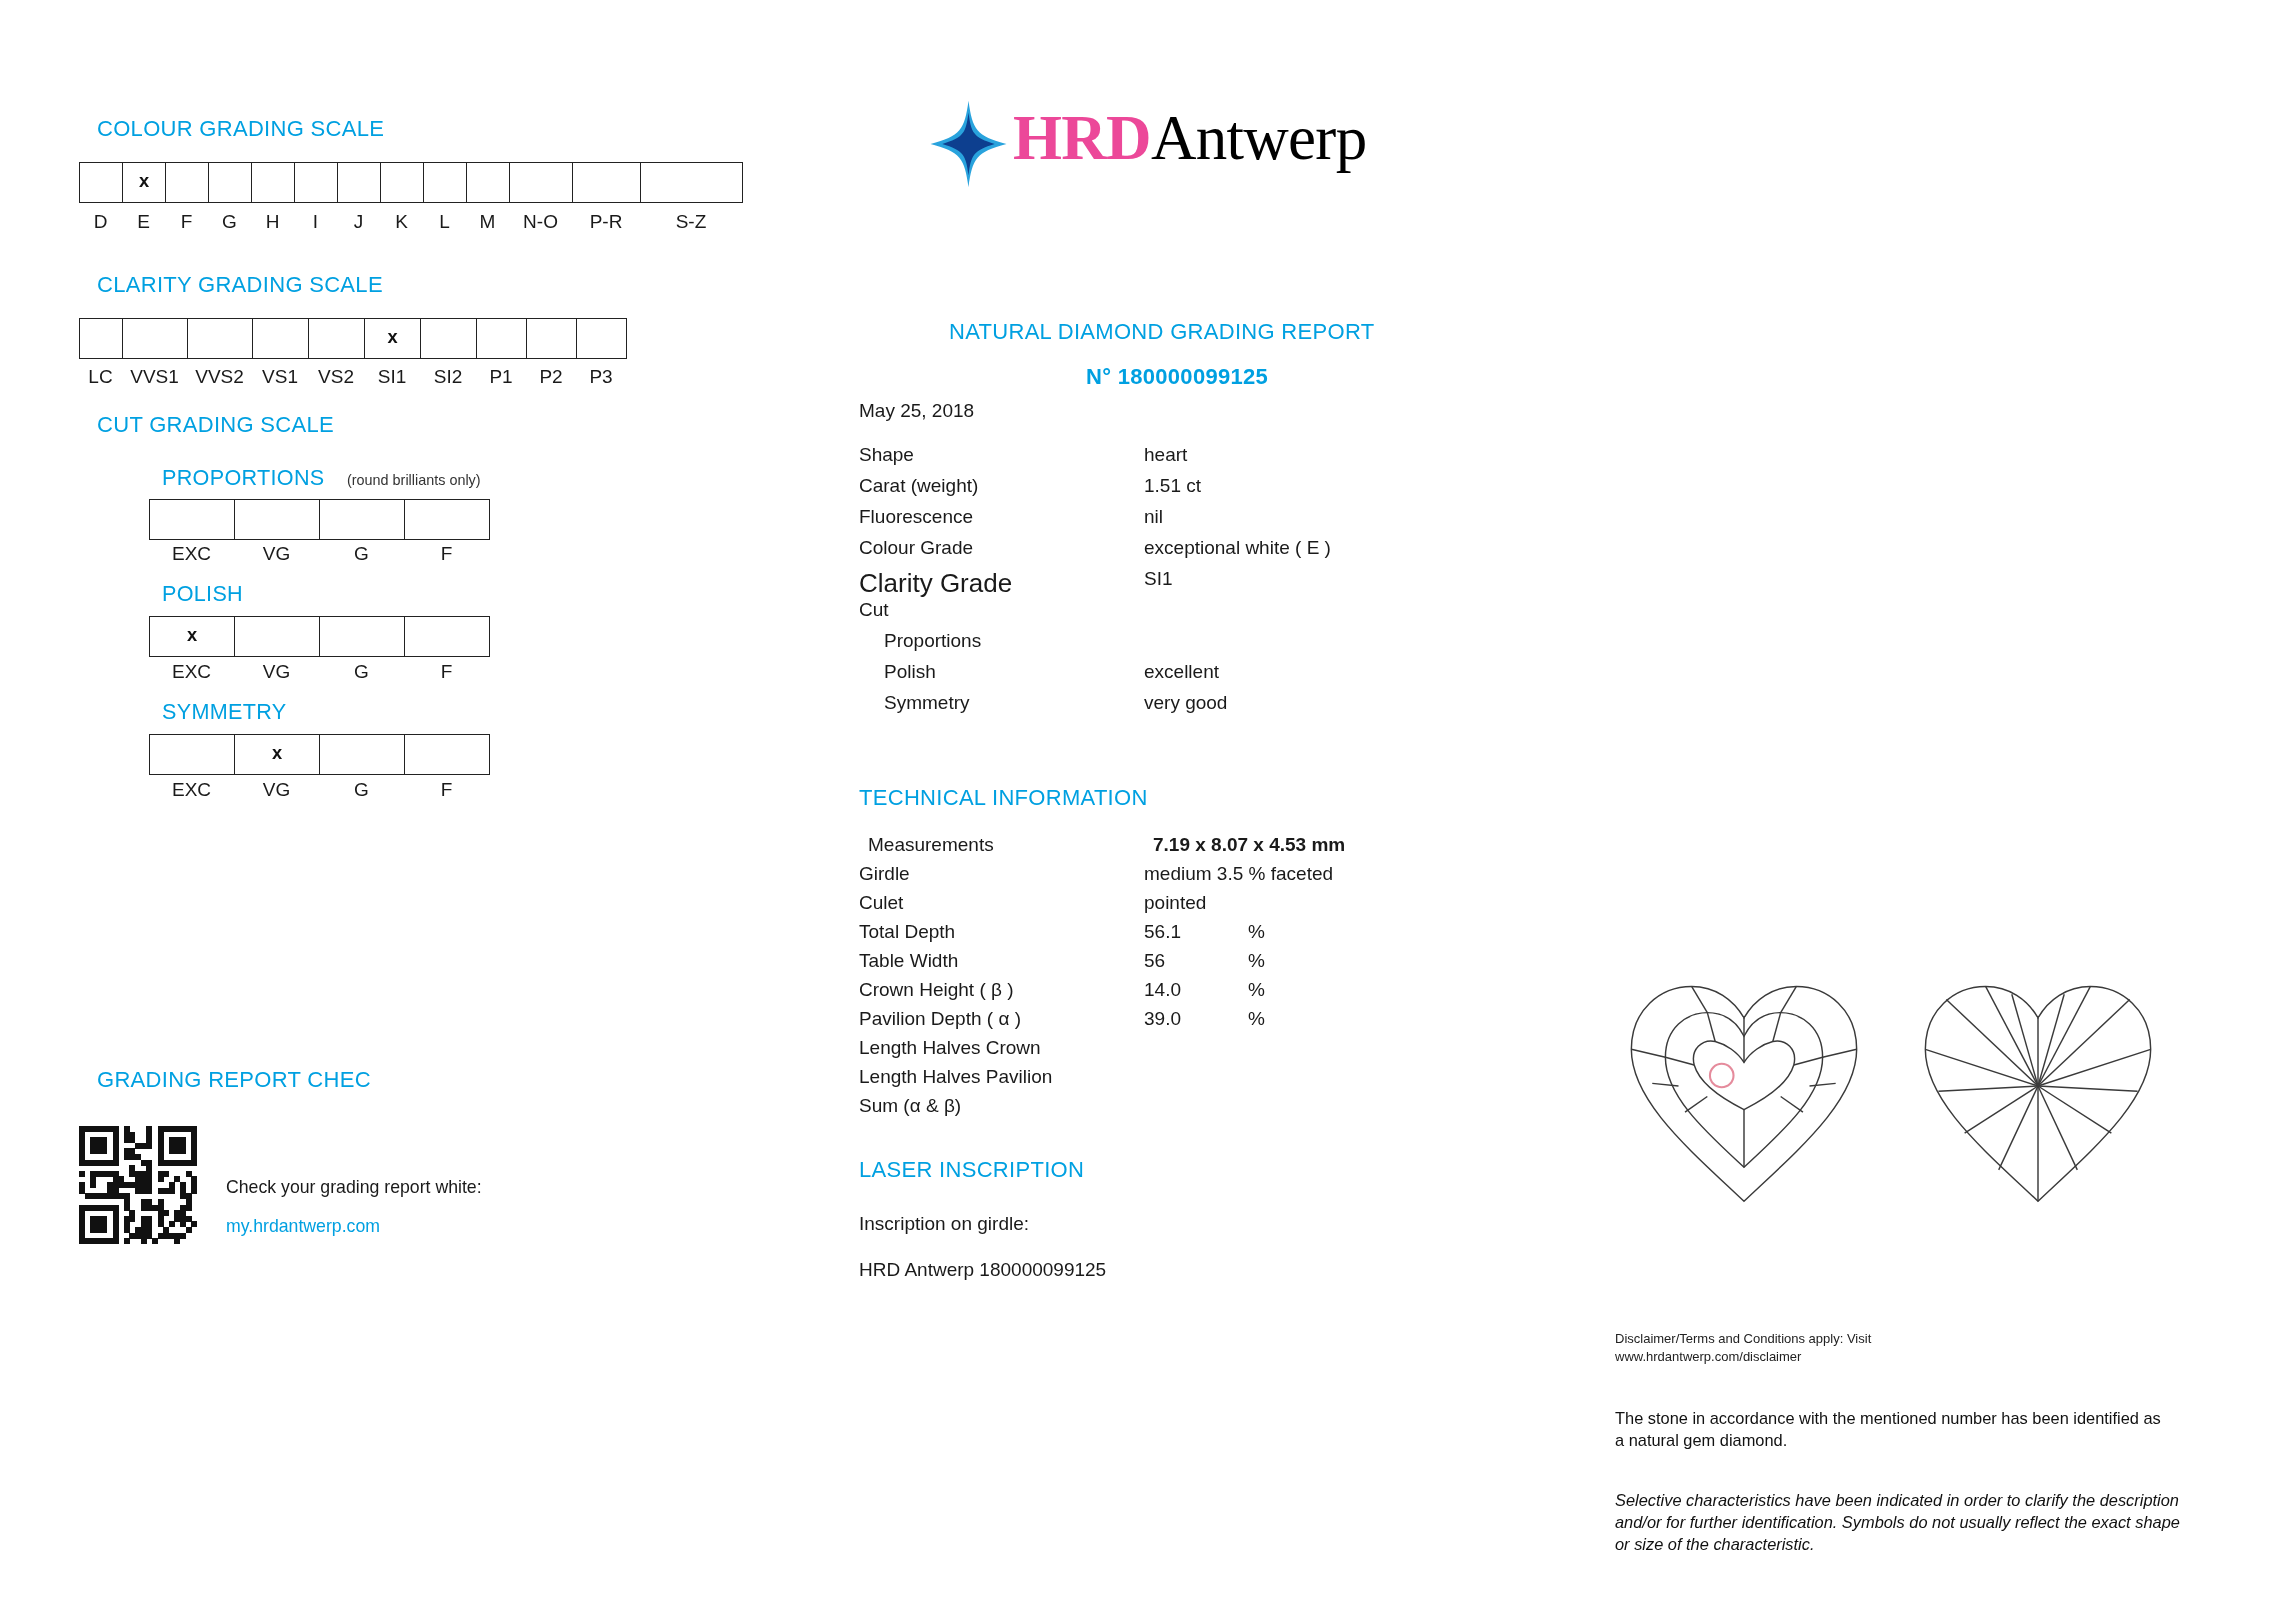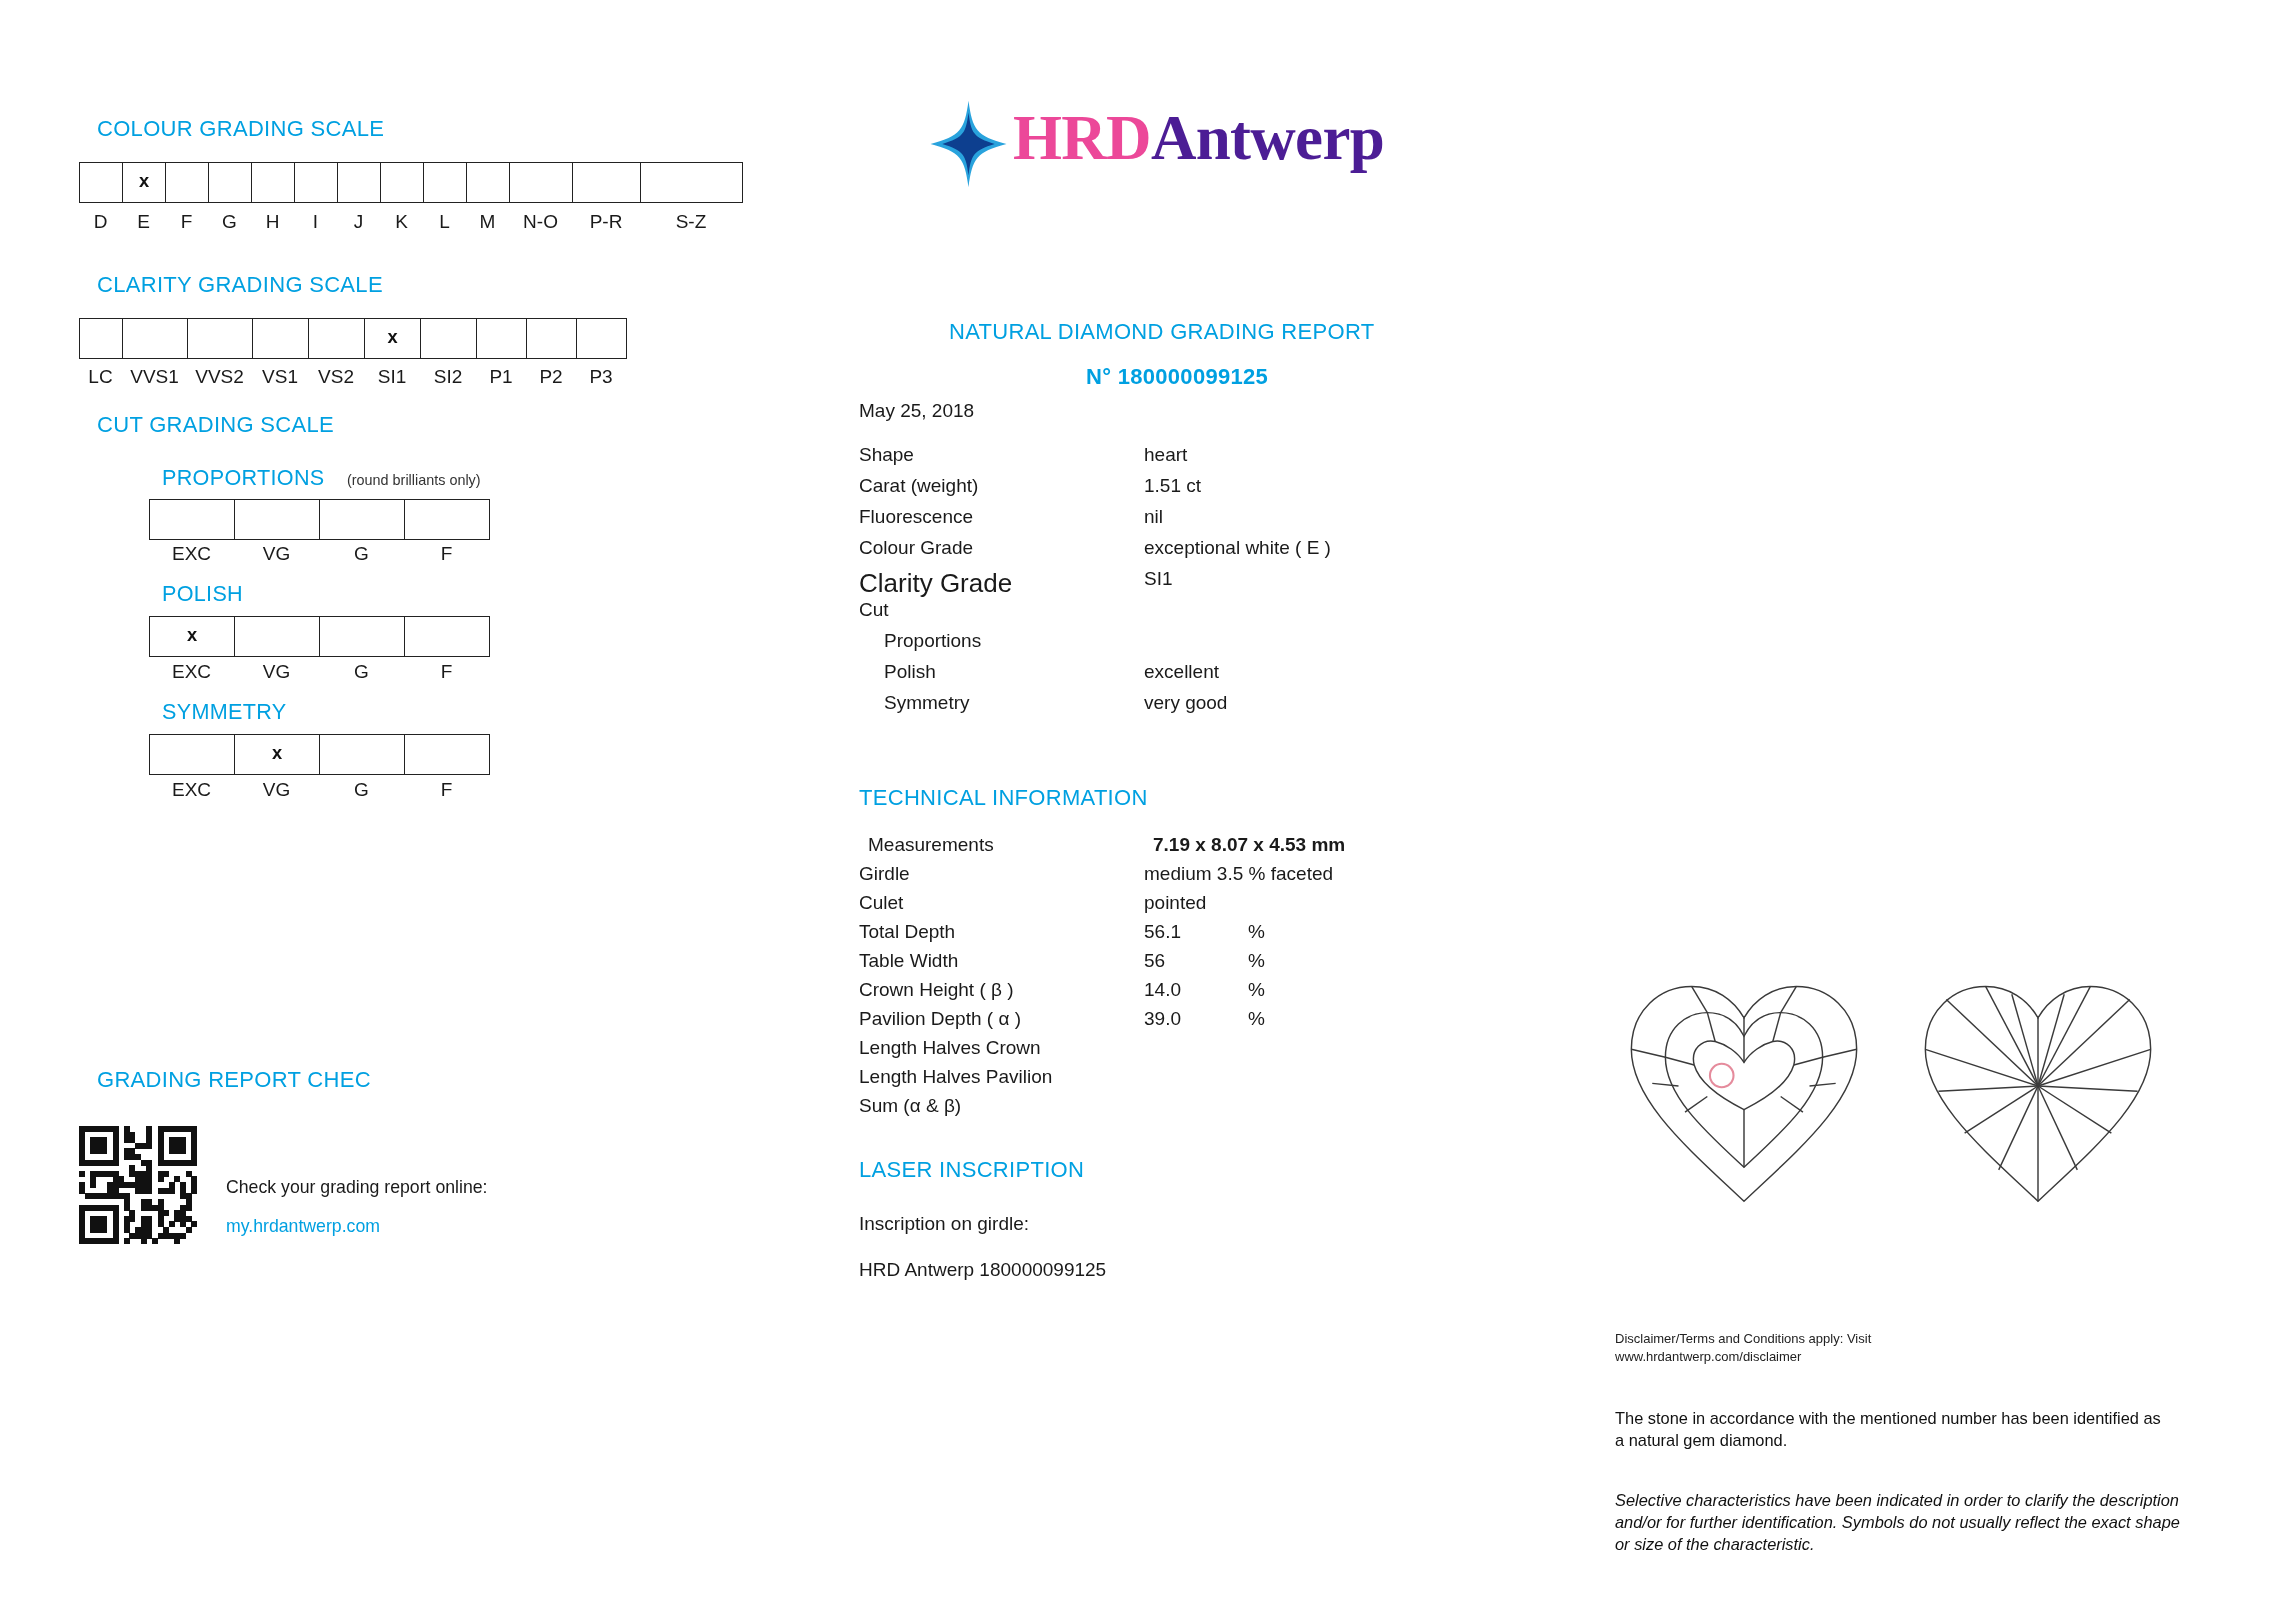--- a/index.html
+++ b/index.html
@@ -96,21 +96,21 @@
 
   
   .logo-text {
     position: absolute;
     font-family: "Liberation Serif", serif;
     font-size: 63px;
     letter-spacing: -0.7px;
     white-space: nowrap;
   }
   .logo-hrd { color: #ec4899; font-weight: 700; }
-  .logo-antwerp { color: #4c1d95; font-weight: 700; }
+  .logo-antwerp { color: #000000; font-weight: 400; }
 </style>
 </head>
 <body>
 
 <div class="page">
 
   <div class="abs" style="left:903px; top:98px; width:589px; height:92px;">
     <svg width="131" height="92" viewBox="0 0 200 140" style="position:absolute; left:0; top:0;">
       <path d="M100 4 C106 48 112 58 158 70 C112 82 106 92 100 136 C94 92 88 82 42 70 C88 58 94 48 100 4 Z" fill="#29a3dd"></path>
       <path d="M100 22 C104 54 108 60 140 70 C108 80 104 86 100 118 C96 86 92 80 60 70 C92 60 96 54 100 22 Z" fill="#0d3f8f"></path>
@@ -463,21 +463,21 @@
       <div style="left: 79px; top: 107px; width: 5.9px; height: 5.9px;"></div>
       <div style="left: 84px; top: 107px; width: 5.9px; height: 5.9px;"></div>
       <div style="left: 90px; top: 107px; width: 5.9px; height: 5.9px;"></div>
       <div style="left: 95px; top: 107px; width: 5.9px; height: 5.9px;"></div>
       <div style="left: 101px; top: 107px; width: 5.9px; height: 5.9px;"></div>
       <div style="left: 45px; top: 112px; width: 5.9px; height: 5.9px;"></div>
       <div style="left: 62px; top: 112px; width: 5.9px; height: 5.9px;"></div>
       <div style="left: 73px; top: 112px; width: 5.9px; height: 5.9px;"></div>
       <div style="left: 95px; top: 112px; width: 5.9px; height: 5.9px;"></div>
     </div>
-  <div class="abs" style="left:226px; top:1177px; font-size:17.7px;">Check your grading report online:</div>
+  <div class="abs" style="left:226px; top:1177px; font-size:17.7px;">Check your grading report white:</div>
   <a class="link abs" href="#" style="left:226px; top:1216px; font-size:17.7px;">my.hrdantwerp.com</a>
 
   <div class="hdr abs" style="left:949px; top:319px; font-size:22px;">NATURAL DIAMOND GRADING REPORT</div>
   <div class="hdr abs" style="left:1086px; top:364px; font-size:22px; font-weight:bold;">N° 180000099125</div>
   <div class="abs" style="left:859px; top:400px; font-size:19px;">May 25, 2018</div>
 
   <div class="abs" id="report-fields" style="left:859px; top:444px; width:720px;">
       <div style="position: relative; height: 31px;">
         <span style="position: absolute; left: 0px; font-size: 19px;">Shape</span>
         <span style="position: absolute; left: 285px; font-size: 19px;">heart</span>

